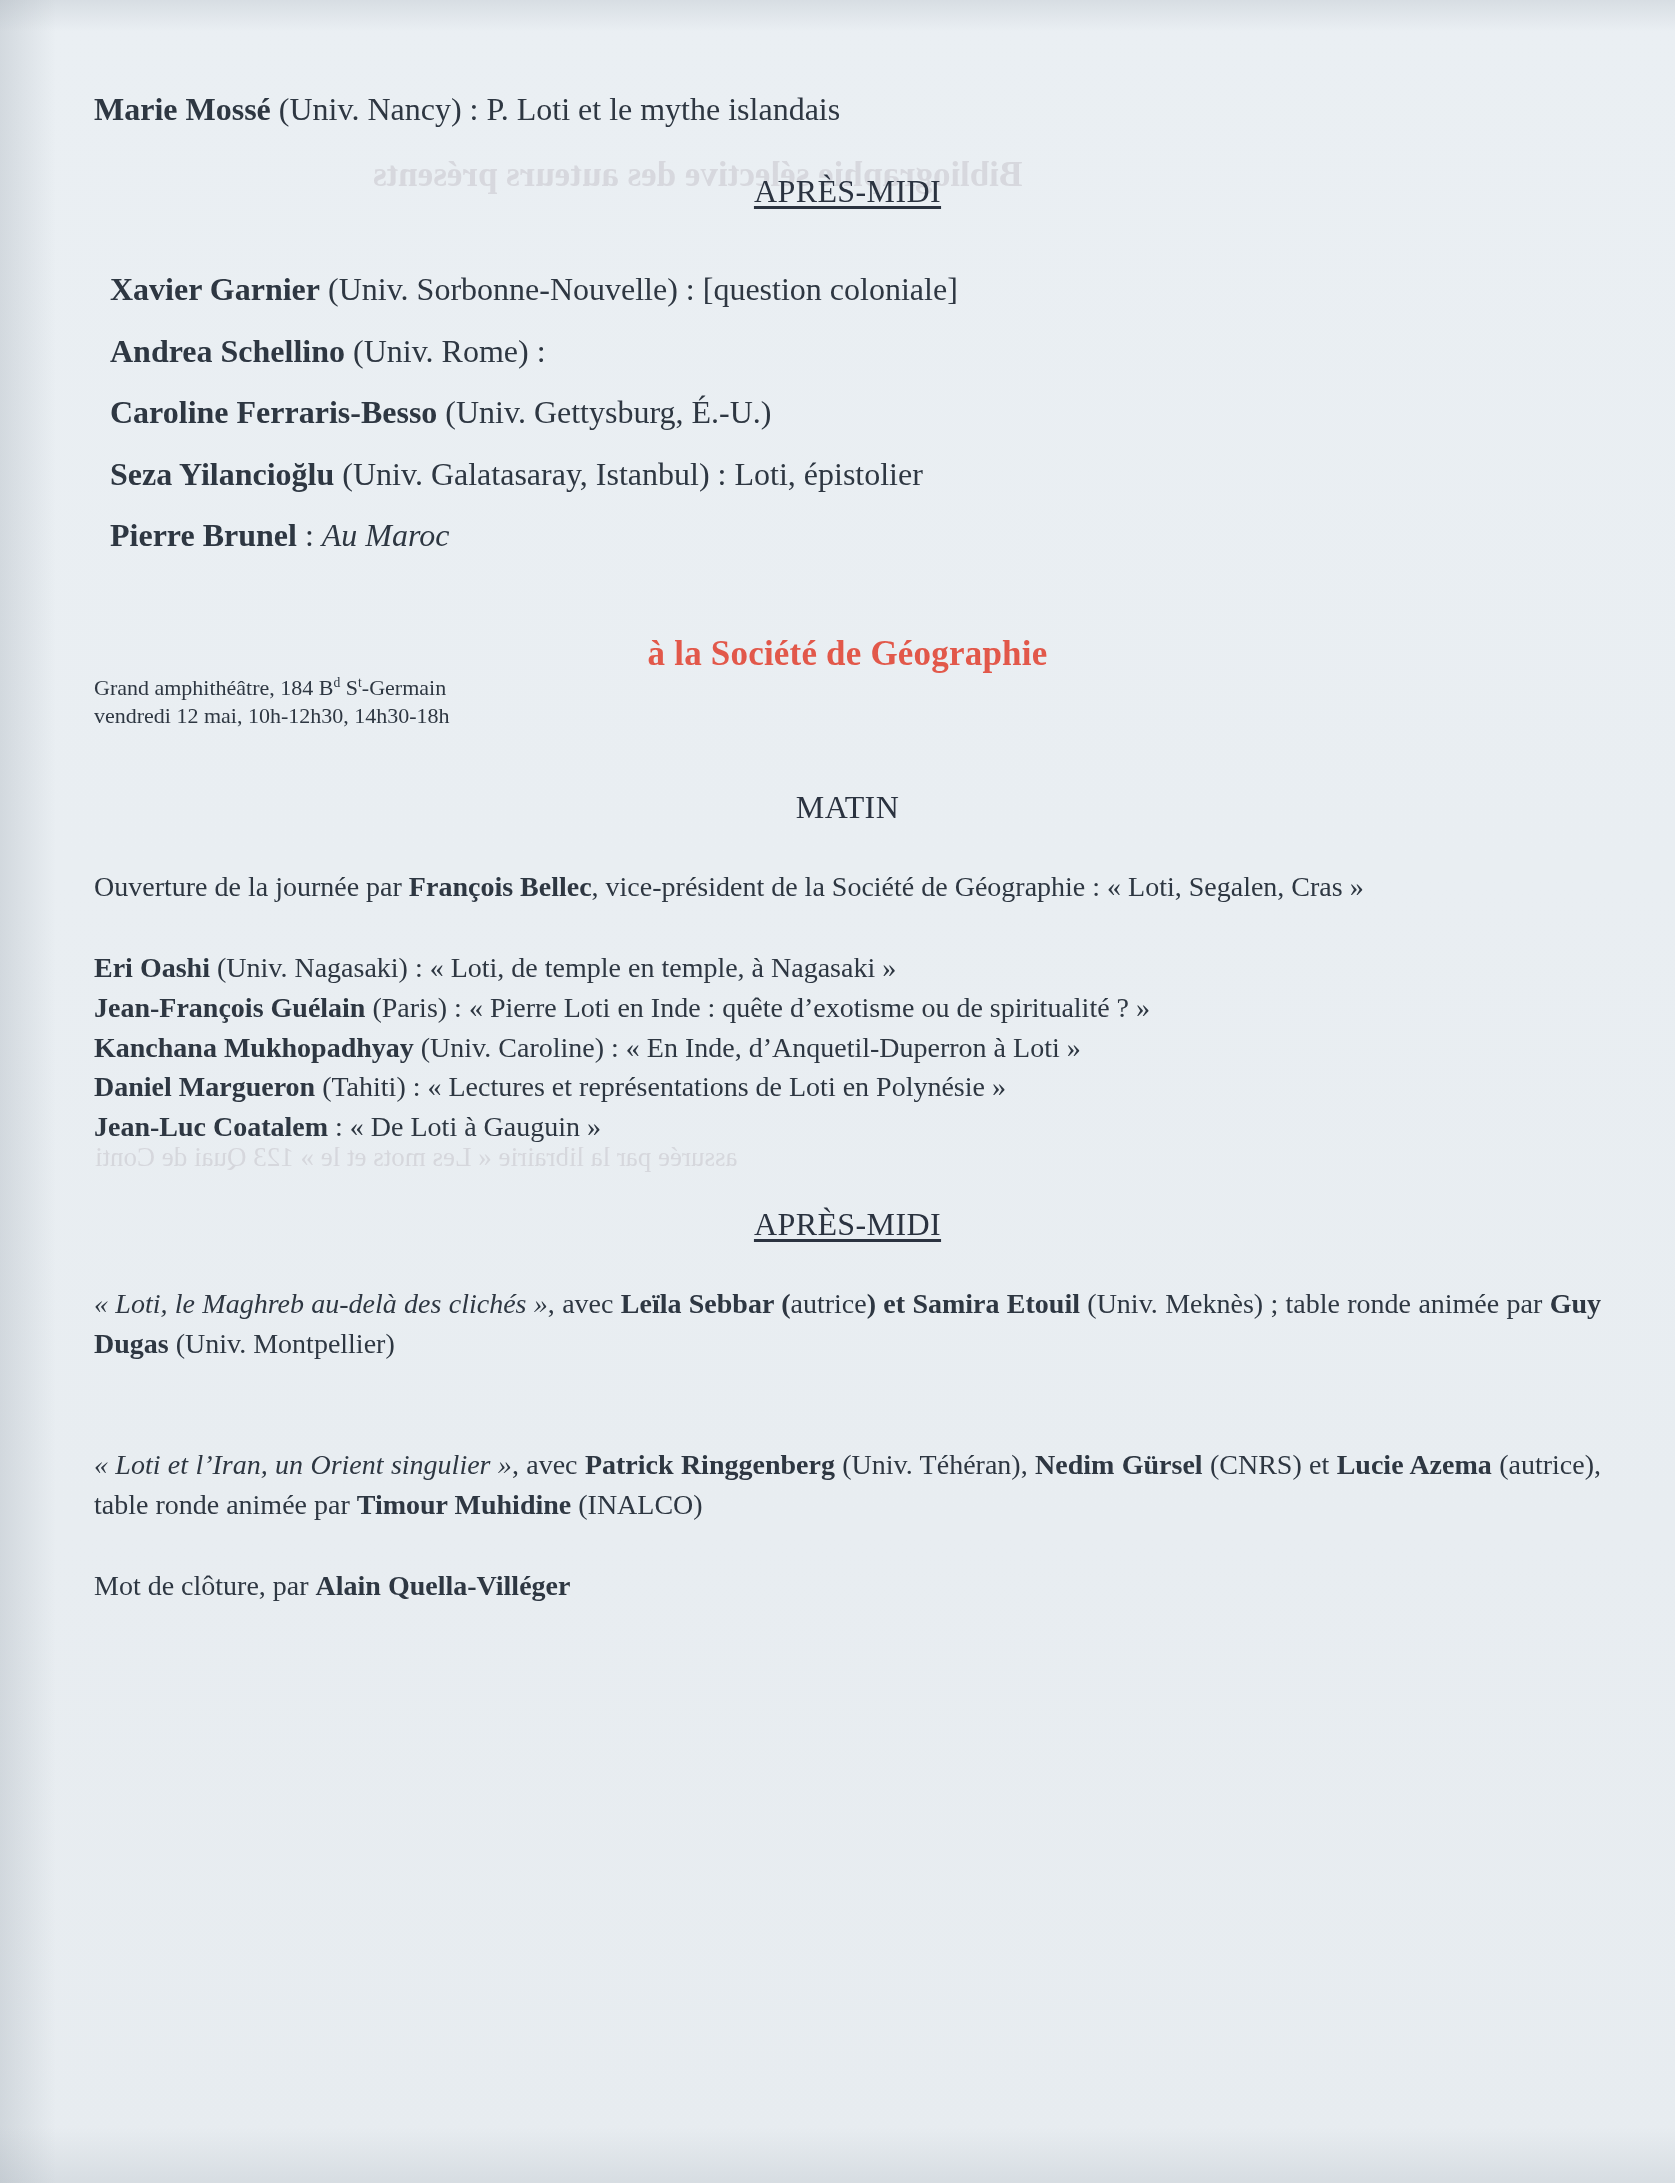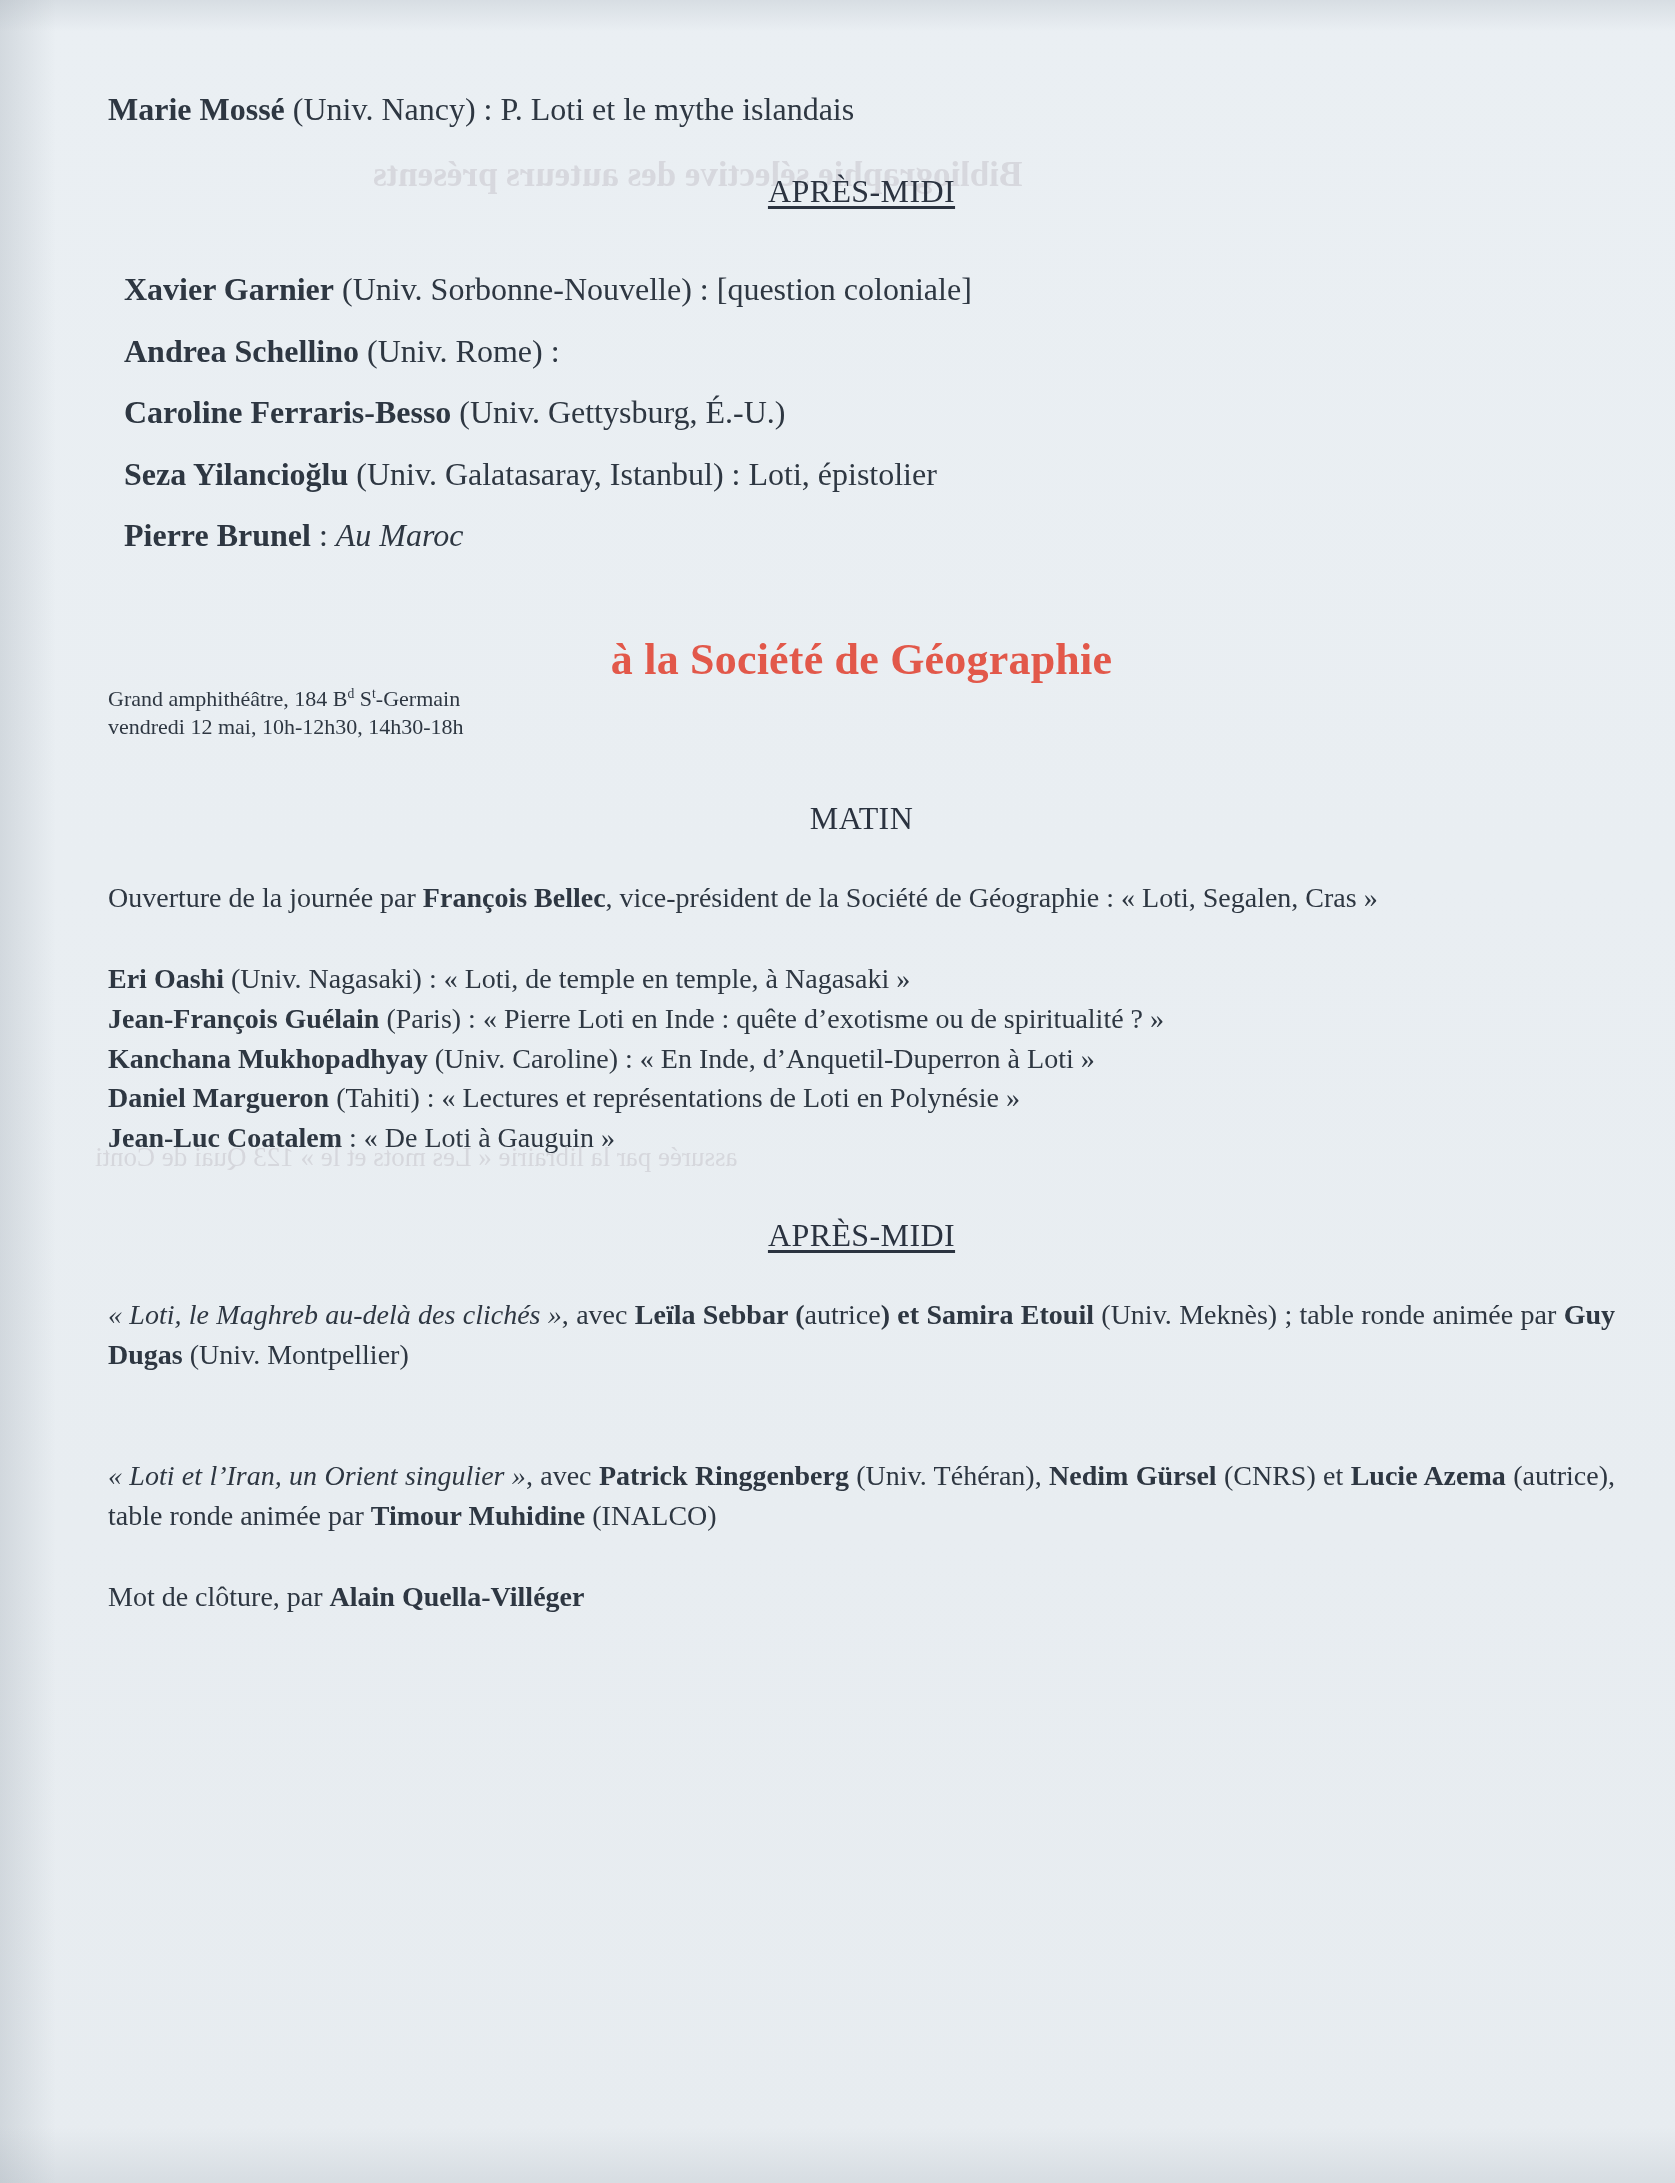--- a/index.html
+++ b/index.html
@@ -15,21 +15,21 @@
     color: #2b3340;
     overflow: hidden;
   }
   .page {
     position: absolute;
     inset: 0;
     background: linear-gradient(180deg, #eaeff3 0%, #e9eef2 40%, #e7ecf0 100%);
   }
   .content {
     position: absolute;
-    left: 108px;
+    left: 94px;
     top: 87px;
     width: 1507px;
   }
   .line {
     font-size: 32px;
     line-height: 1.42;
     color: #2e3742;
   }
   .b { font-weight: bold; }
   .i { font-style: italic; }
@@ -41,21 +41,21 @@
 
   .section-label {
     font-size: 32px;
     letter-spacing: 0.4px;
   }
 
   .venue-title {
     text-align: center;
     color: #e2584a;
     font-weight: bold;
-    font-size: 44px;
+    font-size: 35px;
     letter-spacing: 0.2px;
   }
   .venue-sub {
     text-align: left;
     font-size: 22px;
     line-height: 1.28;
     color: #2e3742;
   }
   sup.sm { font-size: 0.62em; vertical-align: super; }
 

